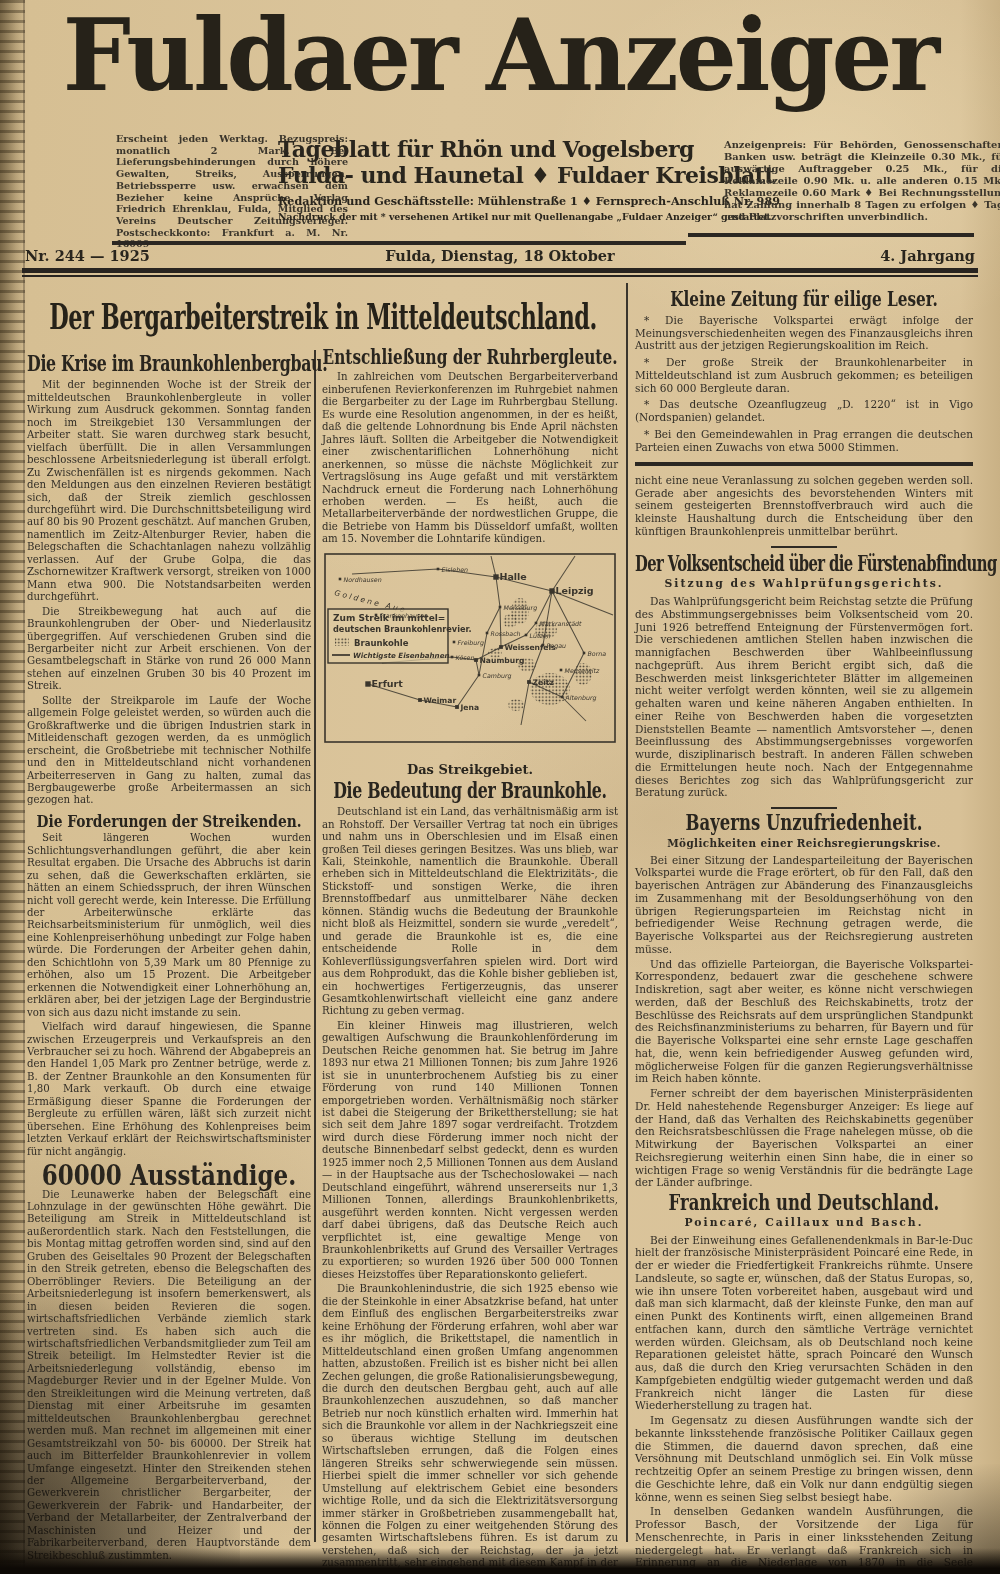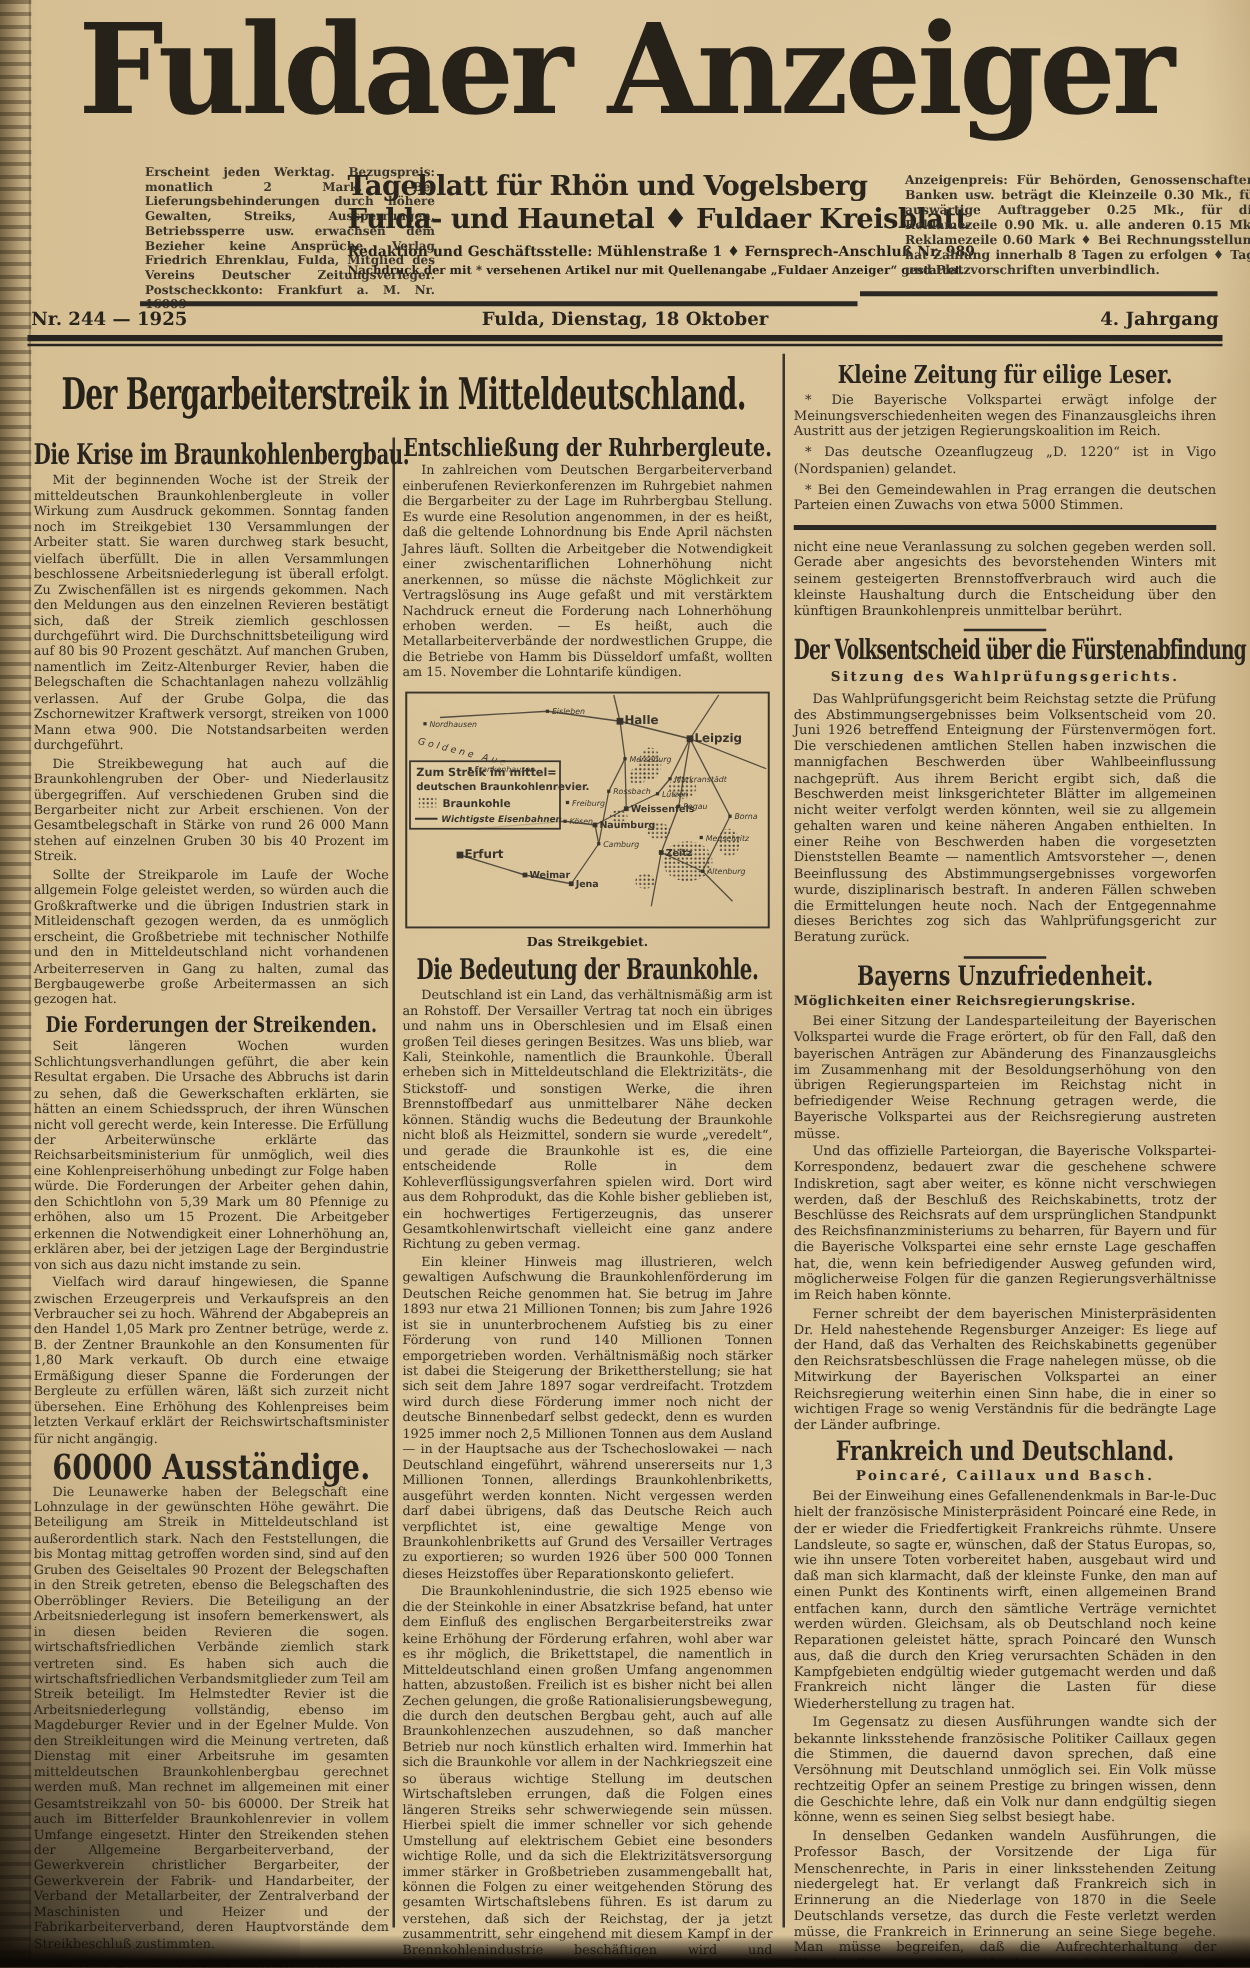--- a/index.html
+++ b/index.html
@@ -53,28 +53,28 @@
   .col2 { left:322px; top:349px; width:296px; font-size:10.2px; line-height:12.45px; }
   .col3 { left:635px; top:291px; width:338px; font-size:10.5px; line-height:12.75px; }
   .hd { font-weight:bold; text-align:center; white-space:nowrap; color:#29251e; transform-origin:50% 50%; }
   .b-h1   { font-size:15.8px; letter-spacing:-0.3px; transform:scaleY(1.45); margin:8px 0 9px; }
   .b-h2   { font-size:13.8px; transform:scaleY(1.25); margin:8px 0 5px; }
   .b-hbig { font-size:23px; transform:scaleY(1.2); margin:11px 0 7px; }
   .b-hc   { font-size:15.3px; transform:scaleY(1.3); margin:3px 0 7px; }
   .b-hc2  { font-size:16.5px; transform:scaleY(1.3); margin:9px 0 6px; }
   .b-hx   { font-size:14.8px; letter-spacing:-0.6px; transform:scaleY(1.5); margin:10px 0 8px; }
   .b-sub  { font-size:10.8px; font-weight:bold; text-align:center; letter-spacing:2px; margin:0 0 4px; color:#2d2922; }
-  .b-sub2 { font-size:10.4px; font-weight:bold; text-align:left; letter-spacing:0.4px; margin:0 0 4px; color:#2d2922; }
+  .b-sub2 { font-size:10.4px; font-weight:bold; text-align:center; letter-spacing:0.4px; margin:0 0 4px; color:#2d2922; }
   .b-p    { text-align:justify; text-indent:15px; margin:0 0 2px; }
   .b-pn   { text-align:justify; margin:0 0 2px; }
   .b-star { text-align:justify; text-indent:9px; margin:0 0 4px; }
   .b-rule     { width:66px; height:2px; background:#2e2a24; margin:8px auto 7px; }
   .b-rulefull { height:3.5px; background:#2b2722; margin:9px 0 8px; }
   .b-map { margin:7px 0 5px; text-align:center; }
-  .map-cap { font-size:10px; font-weight:bold; margin-top:2px; color:#29251e; }
+  .map-cap { font-size:13px; font-weight:bold; margin-top:18px; color:#29251e; }
   .shadow-bottom { position:absolute; left:0; bottom:0; width:100%; height:26px;
     background:linear-gradient(180deg, rgba(18,13,7,0) 0%, rgba(18,13,7,.55) 40%, #0d0905 78%); }
   .corner-bl { position:absolute; left:0; bottom:0; width:240px; height:280px;
     background:radial-gradient(ellipse at 0% 100%, rgba(14,10,5,.85), rgba(14,10,5,.28) 55%, transparent 76%); }
   .corner-br { position:absolute; right:0; bottom:0; width:150px; height:110px;
     background:radial-gradient(ellipse at 100% 100%, rgba(14,10,5,.55), transparent 72%); }
 </style>
 </head>
 <body>
 
@@ -214,20 +214,21 @@
   </svg>
   <div class="map-cap">Das Streikgebiet.</div></div>
       <div class="b-h1 hd">Die Bedeutung der Braunkohle.</div>
       <div class="b-p">Deutschland ist ein Land, das verhältnismäßig arm ist an Rohstoff. Der Versailler Vertrag tat noch ein übriges und nahm uns in Oberschlesien und im Elsaß einen großen Teil dieses geringen Besitzes. Was uns blieb, war Kali, Steinkohle, namentlich die Braunkohle. Überall erheben sich in Mitteldeutschland die Elektrizitäts-, die Stickstoff- und sonstigen Werke, die ihren Brennstoffbedarf aus unmittelbarer Nähe decken können. Ständig wuchs die Bedeutung der Braunkohle nicht bloß als Heizmittel, sondern sie wurde „veredelt“, und gerade die Braunkohle ist es, die eine entscheidende Rolle in dem Kohleverflüssigungsverfahren spielen wird. Dort wird aus dem Rohprodukt, das die Kohle bisher geblieben ist, ein hochwertiges Fertigerzeugnis, das unserer Gesamtkohlenwirtschaft vielleicht eine ganz andere Richtung zu geben vermag.</div>
       <div class="b-p">Ein kleiner Hinweis mag illustrieren, welch gewaltigen Aufschwung die Braunkohlenförderung im Deutschen Reiche genommen hat. Sie betrug im Jahre 1893 nur etwa 21 Millionen Tonnen; bis zum Jahre 1926 ist sie in ununterbrochenem Aufstieg bis zu einer Förderung von rund 140 Millionen Tonnen emporgetrieben worden. Verhältnismäßig noch stärker ist dabei die Steigerung der Brikettherstellung; sie hat sich seit dem Jahre 1897 sogar verdreifacht. Trotzdem wird durch diese Förderung immer noch nicht der deutsche Binnenbedarf selbst gedeckt, denn es wurden 1925 immer noch 2,5 Millionen Tonnen aus dem Ausland — in der Hauptsache aus der Tschechoslowakei — nach Deutschland eingeführt, während unsererseits nur 1,3 Millionen Tonnen, allerdings Braunkohlenbriketts, ausgeführt werden konnten. Nicht vergessen werden darf dabei übrigens, daß das Deutsche Reich auch verpflichtet ist, eine gewaltige Menge von Braunkohlenbriketts auf Grund des Versailler Vertrages zu exportieren; so wurden 1926 über 500 000 Tonnen dieses Heizstoffes über Reparationskonto geliefert.</div>
       <div class="b-p">Die Braunkohlenindustrie, die sich 1925 ebenso wie die der Steinkohle in einer Absatzkrise befand, hat unter dem Einfluß des englischen Bergarbeiterstreiks zwar keine Erhöhung der Förderung erfahren, wohl aber war es ihr möglich, die Brikettstapel, die namentlich in Mitteldeutschland einen großen Umfang angenommen hatten, abzustoßen. Freilich ist es bisher nicht bei allen Zechen gelungen, die große Rationalisierungsbewegung, die durch den deutschen Bergbau geht, auch auf alle Braunkohlenzechen auszudehnen, so daß mancher Betrieb nur noch künstlich erhalten wird. Immerhin hat sich die Braunkohle vor allem in der Nachkriegszeit eine so überaus wichtige Stellung im deutschen Wirtschaftsleben errungen, daß die Folgen eines längeren Streiks sehr schwerwiegende sein müssen. Hierbei spielt die immer schneller vor sich gehende Umstellung auf elektrischem Gebiet eine besonders wichtige Rolle, und da sich die Elektrizitätsversorgung immer stärker in Großbetrieben zusammengeballt hat, können die Folgen zu einer weitgehenden Störung des gesamten Wirtschaftslebens führen. Es ist darum zu verstehen, daß sich der Reichstag, der ja jetzt zusammentritt, sehr eingehend mit diesem Kampf in der Brennkohlenindustrie beschäftigen wird und beschäftigen muß, um einen Mittelweg zu finden, der zu einer Abwendung dieser schweren Folgen führt. Die Lage ist insofern eine eigentümliche, als nicht etwa nur seitens der Arbeitnehmer, sondern auch seitens der Arbeitgeber die Notwendigkeit einer Erhöhung der Schichtlöhne anerkannt wird; nur geht der Streit darum, wer die Kosten einer solchen Lohnerhöhung tragen soll, ob der Handel oder die Erzeuger, d. h. letzten Endes der Verbraucher. Gerade dies aber soll vermieden werden, weil schon so mancher Anreiz zu allgemeinen Preissteigerungen vorliegt und hier</div>
     </div>
   <div class="col col3">
       <div class="b-hc hd">Kleine Zeitung für eilige Leser.</div>
       <div class="b-star">* Die Bayerische Volkspartei erwägt infolge der Meinungsverschiedenheiten wegen des Finanzausgleichs ihren Austritt aus der jetzigen Regierungskoalition im Reich.</div>
+      <div class="b-star">* Der große Streik der Braunkohlenarbeiter in Mitteldeutschland ist zum Ausbruch gekommen; es beteiligen sich 60 000 Bergleute daran.</div>
       <div class="b-star">* Das deutsche Ozeanflugzeug „D. 1220“ ist in Vigo (Nordspanien) gelandet.</div>
       <div class="b-star">* Bei den Gemeindewahlen in Prag errangen die deutschen Parteien einen Zuwachs von etwa 5000 Stimmen.</div>
       <div class="b-rulefull"></div>
       <div class="b-pn">nicht eine neue Veranlassung zu solchen gegeben werden soll. Gerade aber angesichts des bevorstehenden Winters mit seinem gesteigerten Brennstoffverbrauch wird auch die kleinste Haushaltung durch die Entscheidung über den künftigen Braunkohlenpreis unmittelbar berührt.</div>
       <div class="b-rule"></div>
       <div class="b-hx hd">Der Volksentscheid über die Fürstenabfindung</div>
       <div class="b-sub">Sitzung des Wahlprüfungsgerichts.</div>
       <div class="b-p">Das Wahlprüfungsgericht beim Reichstag setzte die Prüfung des Abstimmungsergebnisses beim Volksentscheid vom 20. Juni 1926 betreffend Enteignung der Fürstenvermögen fort. Die verschiedenen amtlichen Stellen haben inzwischen die mannigfachen Beschwerden über Wahlbeeinflussung nachgeprüft. Aus ihrem Bericht ergibt sich, daß die Beschwerden meist linksgerichteter Blätter im allgemeinen nicht weiter verfolgt werden könnten, weil sie zu allgemein gehalten waren und keine näheren Angaben enthielten. In einer Reihe von Beschwerden haben die vorgesetzten Dienststellen Beamte — namentlich Amtsvorsteher —, denen Beeinflussung des Abstimmungsergebnisses vorgeworfen wurde, disziplinarisch bestraft. In anderen Fällen schweben die Ermittelungen heute noch. Nach der Entgegennahme dieses Berichtes zog sich das Wahlprüfungsgericht zur Beratung zurück.</div>
       <div class="b-rule"></div>
       <div class="b-hc2 hd">Bayerns Unzufriedenheit.</div>

